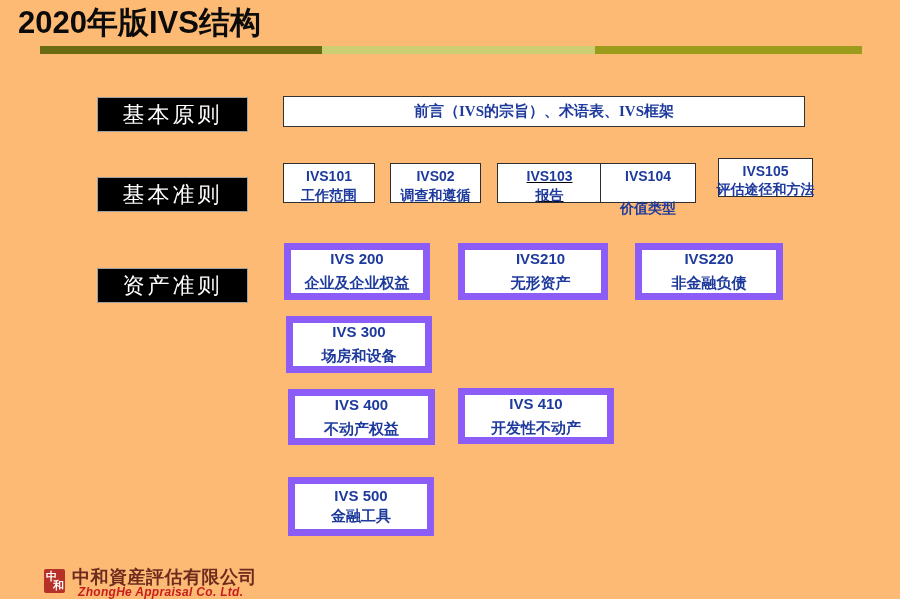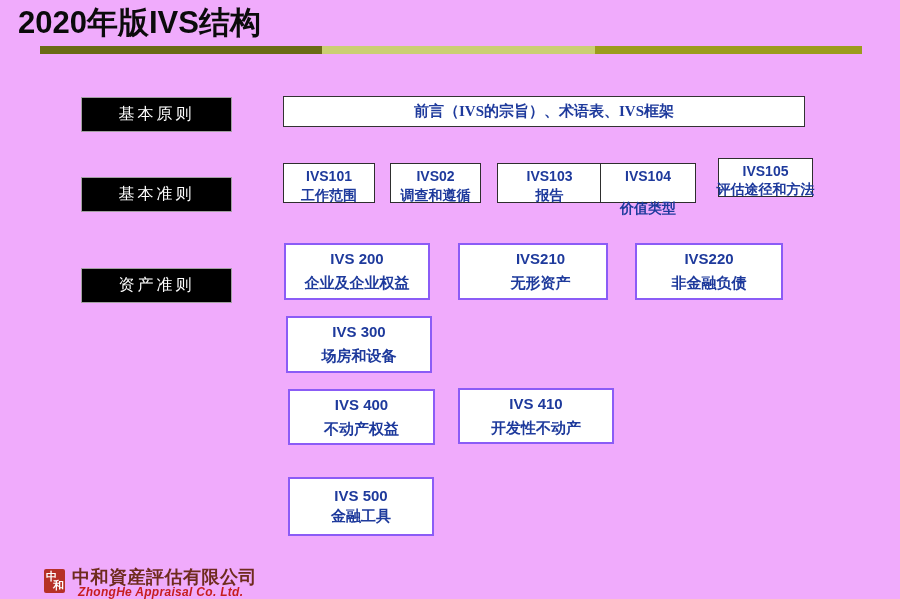--- a/index.html
+++ b/index.html
@@ -6,48 +6,48 @@
     --blue:#1e3a9c;
     --bar-dark:#6b6b14;
     --bar-light:#cbce73;
     --bar-olive:#9c9c1c;
     --seal-red:#b63127;
     --cn-red:#6e2b1d;
     --en-red:#c61e1e;
   }
   html,body{margin:0;padding:0;background:#fff;}
   #slide{
-    position:relative;width:900px;height:599px;background:#f0abfc;
+    position:relative;width:900px;height:599px;background:#fdba74;
     font-family:"Liberation Sans",sans-serif;overflow:hidden;
   }
   
   #title{
     position:absolute;left:18px;top:2px;margin:0;
     font-size:31px;font-weight:bold;color:#0b0b0b;letter-spacing:0px;
     font-family:"Liberation Sans",sans-serif;
   }
   .bar{position:absolute;top:46px;height:8px;}
   #bar-seg1{left:40px;width:282px;background:var(--bar-dark);}
   #bar-seg2{left:322px;width:273px;background:var(--bar-light);}
   #bar-seg3{left:595px;width:267px;background:var(--bar-olive);}
 
   
   .black-box{
-    position:absolute;left:81px;width:151px;height:35px;
+    position:absolute;left:97px;width:151px;height:35px;
     background:#000;border:1px solid #a0a0a0;box-sizing:border-box;
-    color:#fff;font-family:"Liberation Serif",serif;font-size:16px;
+    color:#fff;font-family:"Liberation Serif",serif;font-size:22px;
     display:flex;align-items:center;justify-content:center;letter-spacing:3px;
   }
   #cat-1{top:97px;}
   #cat-2{top:177px;}
   #cat-3{top:268px;}
 
   
   .wbox{
-    position:absolute;background:#fff;border:2px solid #8b5cf6;box-sizing:border-box;
+    position:absolute;background:#fff;border:7px solid #8b5cf6;box-sizing:border-box;
     display:flex;flex-direction:column;align-items:center;justify-content:center;
   }
   .wbox .code{
     font-family:"Liberation Sans",sans-serif;font-weight:bold;
     color:var(--blue);font-size:15px;white-space:nowrap;
   }
   .wbox .name{
     font-family:"Liberation Serif",serif;font-weight:bold;
     color:var(--blue);font-size:15px;white-space:nowrap;margin-top:7px;
   }
@@ -58,21 +58,21 @@
   }
   #intro-box .intro-text{
     font-family:"Liberation Serif",serif;font-weight:bold;color:var(--blue);font-size:15px;
   }
   
   .small{height:40px;top:163px;border-width:1.5px;border-color:#2e2e2e;justify-content:space-between;padding:4px 0 0 0;}
   .small .code{font-size:14px;}
   .small .name{font-size:14px;margin:0 0 -3px 0;}
   #std-0{left:283px;width:92px;}
   #std-1{left:390px;width:91px;}
-  #std-2{left:497px;width:105px;}
+  #std-2{left:497px;width:105px;text-decoration:underline;}
   #std-3{left:600px;width:96px;gap:16px;}
   #std-4{left:718px;width:95px;top:158px;height:39px;}
   
   #asset-0{left:284px;top:243px;width:146px;height:57px;}
   #asset-1{left:458px;top:243px;width:150px;height:57px;padding-left:15px;}
   #asset-2{left:635px;top:243px;width:148px;height:57px;}
   #asset-3{left:286px;top:316px;width:146px;height:57px;}
   #asset-4{left:288px;top:389px;width:147px;height:56px;}
   #asset-5{left:458px;top:388px;width:156px;height:56px;}
   #asset-6{left:288px;top:477px;width:146px;height:59px;}

